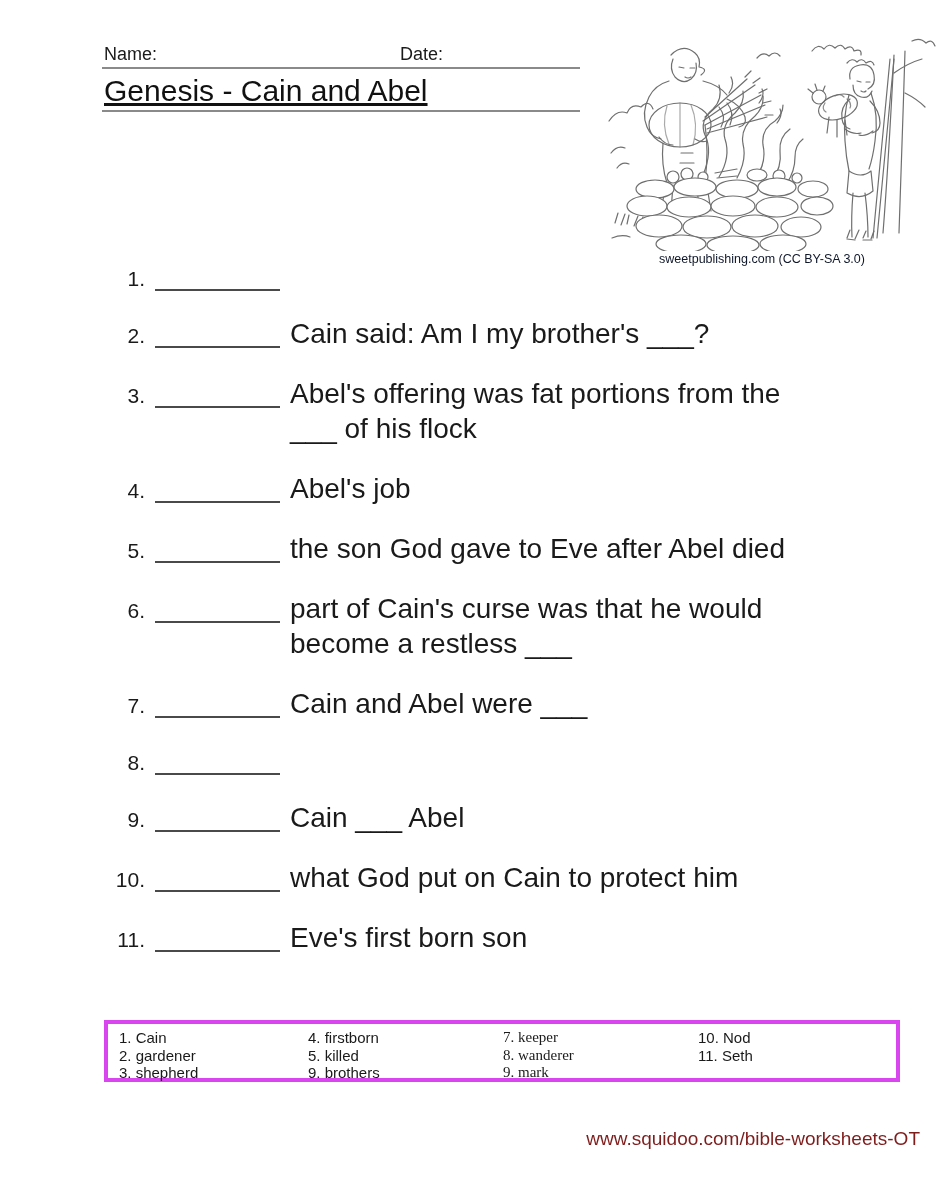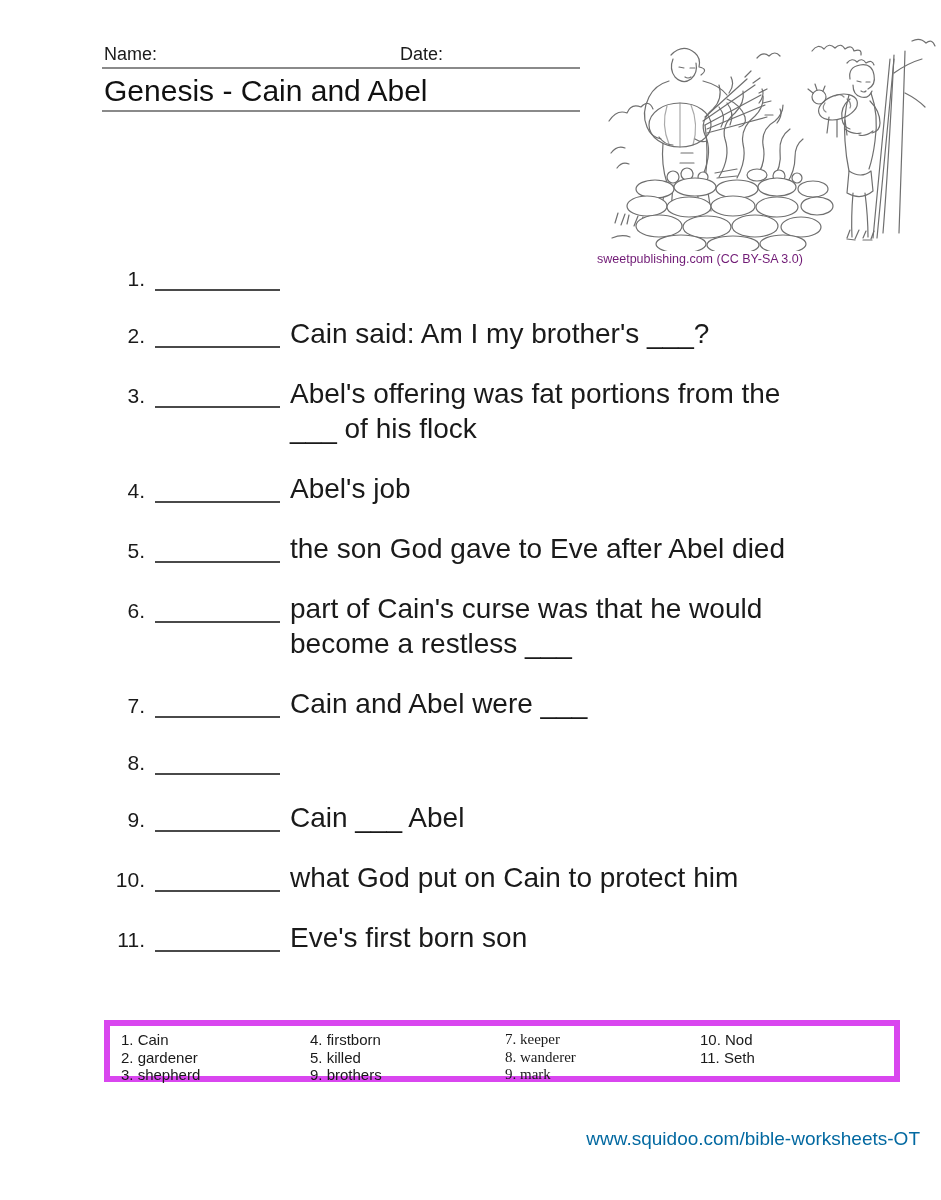--- a/index.html
+++ b/index.html
@@ -6,52 +6,52 @@
   html,body { background:#ffffff; }
   .page {
     position:relative; width:941px; height:1200px; background:#ffffff;
     font-family:"Liberation Sans", sans-serif; color:#1a1a1a; overflow:hidden;margin-left:22px;
   }
   .name-label { position:absolute; left:82px; top:44px; font-size:18px; }
   .date-label { position:absolute; left:378px; top:44px; font-size:18px; }
   .rule { position:absolute; left:80px; width:478px; height:0; border-top:2px solid #8a8a8a; }
   .rule-1 { top:67px; }
   .rule-2 { top:110px; }
-  .page-title { position:absolute; left:82px; top:74px; font-size:30px; color:#111; }
+  .page-title { position:absolute; left:82px; top:74px; font-size:30px; color:#111;text-decoration:underline; }
 
   .illustration { position:absolute; left:585px; top:33px; width:330px; height:218px; }
   .illustration-caption {
     position:absolute; left:575px; top:252px; width:330px;
-    text-align:left; font-size:12.5px; color:#701a75;
+    text-align:center; font-size:12.5px; color:#0f172a;
   }
 
   .questions { position:absolute; left:90px; top:262px; width:760px; }
   .q-row { display:flex; align-items:baseline; margin-bottom:25px; }
   .q-num { flex:none; width:33px; text-align:right; font-size:21px; }
   .q-blank {
     flex:none; width:125px; height:24px; margin-left:10px;
     border-bottom:2px solid #4a4a4a; transform:translateY(5px);
   }
   .q-text {
     margin-left:10px; font-size:28px; line-height:35px;
     white-space:pre-line; flex:1;
   }
 
   .answer-bank {
     position:absolute; left:82px; top:1020px; width:796px; height:62px;
-    border:6px solid #d946ef; display:flex; padding:5px 0 0 11px;
+    border:4px solid #d946ef; display:flex; padding:5px 0 0 11px;
     font-size:15px; line-height:17.5px;
   }
   .ab-col { white-space:pre-line; }
   .ab-col-1 { width:189px; }
   .ab-col-2 { width:195px; }
   .ab-col-3 { width:195px;font-family:Liberation Serif, serif; }
   .ab-col-4 { flex:1; }
 
-  .footer-url { position:absolute; right:43px; top:1128px; font-size:19px; color:#0369a1; }
+  .footer-url { position:absolute; right:43px; top:1128px; font-size:19px; color:#7f1d1d; }
 
   svg .sk { stroke:#6f6f6f; stroke-width:1.2; fill:none; stroke-linecap:round; stroke-linejoin:round; }
   svg .wh { fill:#ffffff; }
 </style>
 </head>
 <body>
 
 <div class="page">
 
   <span class="name-label">Name:</span>

